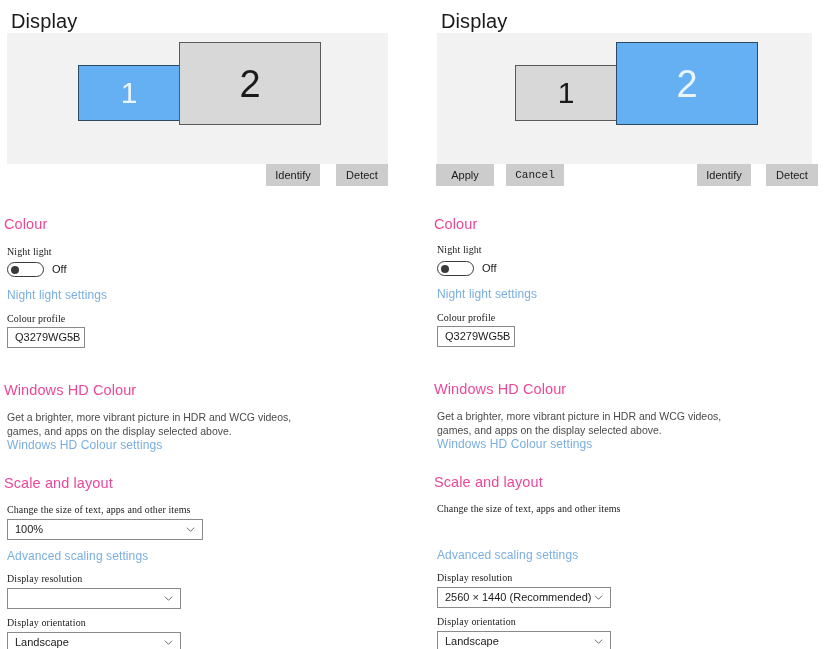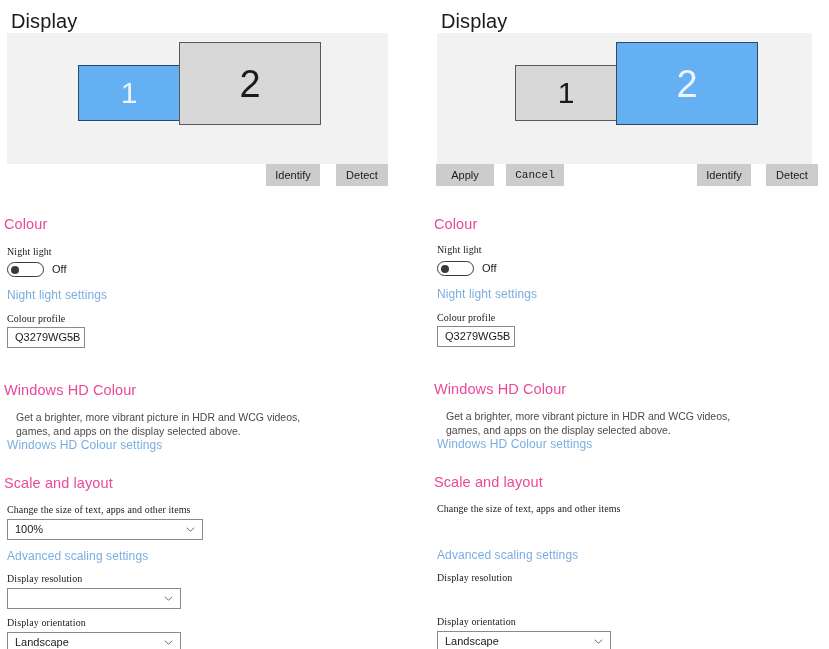--- a/index.html
+++ b/index.html
@@ -105,21 +105,20 @@
     letter-spacing: 0.1px;
     font-family: Liberation Serif, serif;
   }
   .body-text {
     position: absolute;
     left: 7px;
     font-size: 10.5px;
     line-height: 14px;
     color: #4a4a4a;
     width: 285px;
-    margin-left: 9px;
   }
   .link {
     position: absolute;
     left: 7px;
     font-size: 12px;
     color: #7aaee0;
     letter-spacing: 0.1px;
     cursor: pointer;
   }
 
@@ -309,20 +308,28 @@
 
   <div class="section-title" style="top:474px;">Scale and layout</div>
 
   <div class="field-label" style="top:503px;">Change the size of text, apps and other items</div>
 
 
   <div class="link" style="top:548px;">Advanced scaling settings</div>
 
   <div class="field-label" style="top:572px;">Display resolution</div>
 
+  <div class="combo" style="left:7px; top:587px; width:174px;">
+    <span class="val">2560 × 1440 (Recommended)</span>
+    <span class="chev">
+      <svg viewBox="0 0 10 10">
+          <path d="M1 3 L5 7 L9 3" fill="none" stroke="#5a5a5a" stroke-width="1"></path>
+        </svg>
+    </span>
+  </div>
 
   <div class="field-label" style="top:616px;">Display orientation</div>
 
   <div class="combo" style="left:7px; top:631px; width:174px;">
     <span class="val">Landscape</span>
     <span class="chev">
       <svg viewBox="0 0 10 10">
           <path d="M1 3 L5 7 L9 3" fill="none" stroke="#5a5a5a" stroke-width="1"></path>
         </svg>
     </span>

